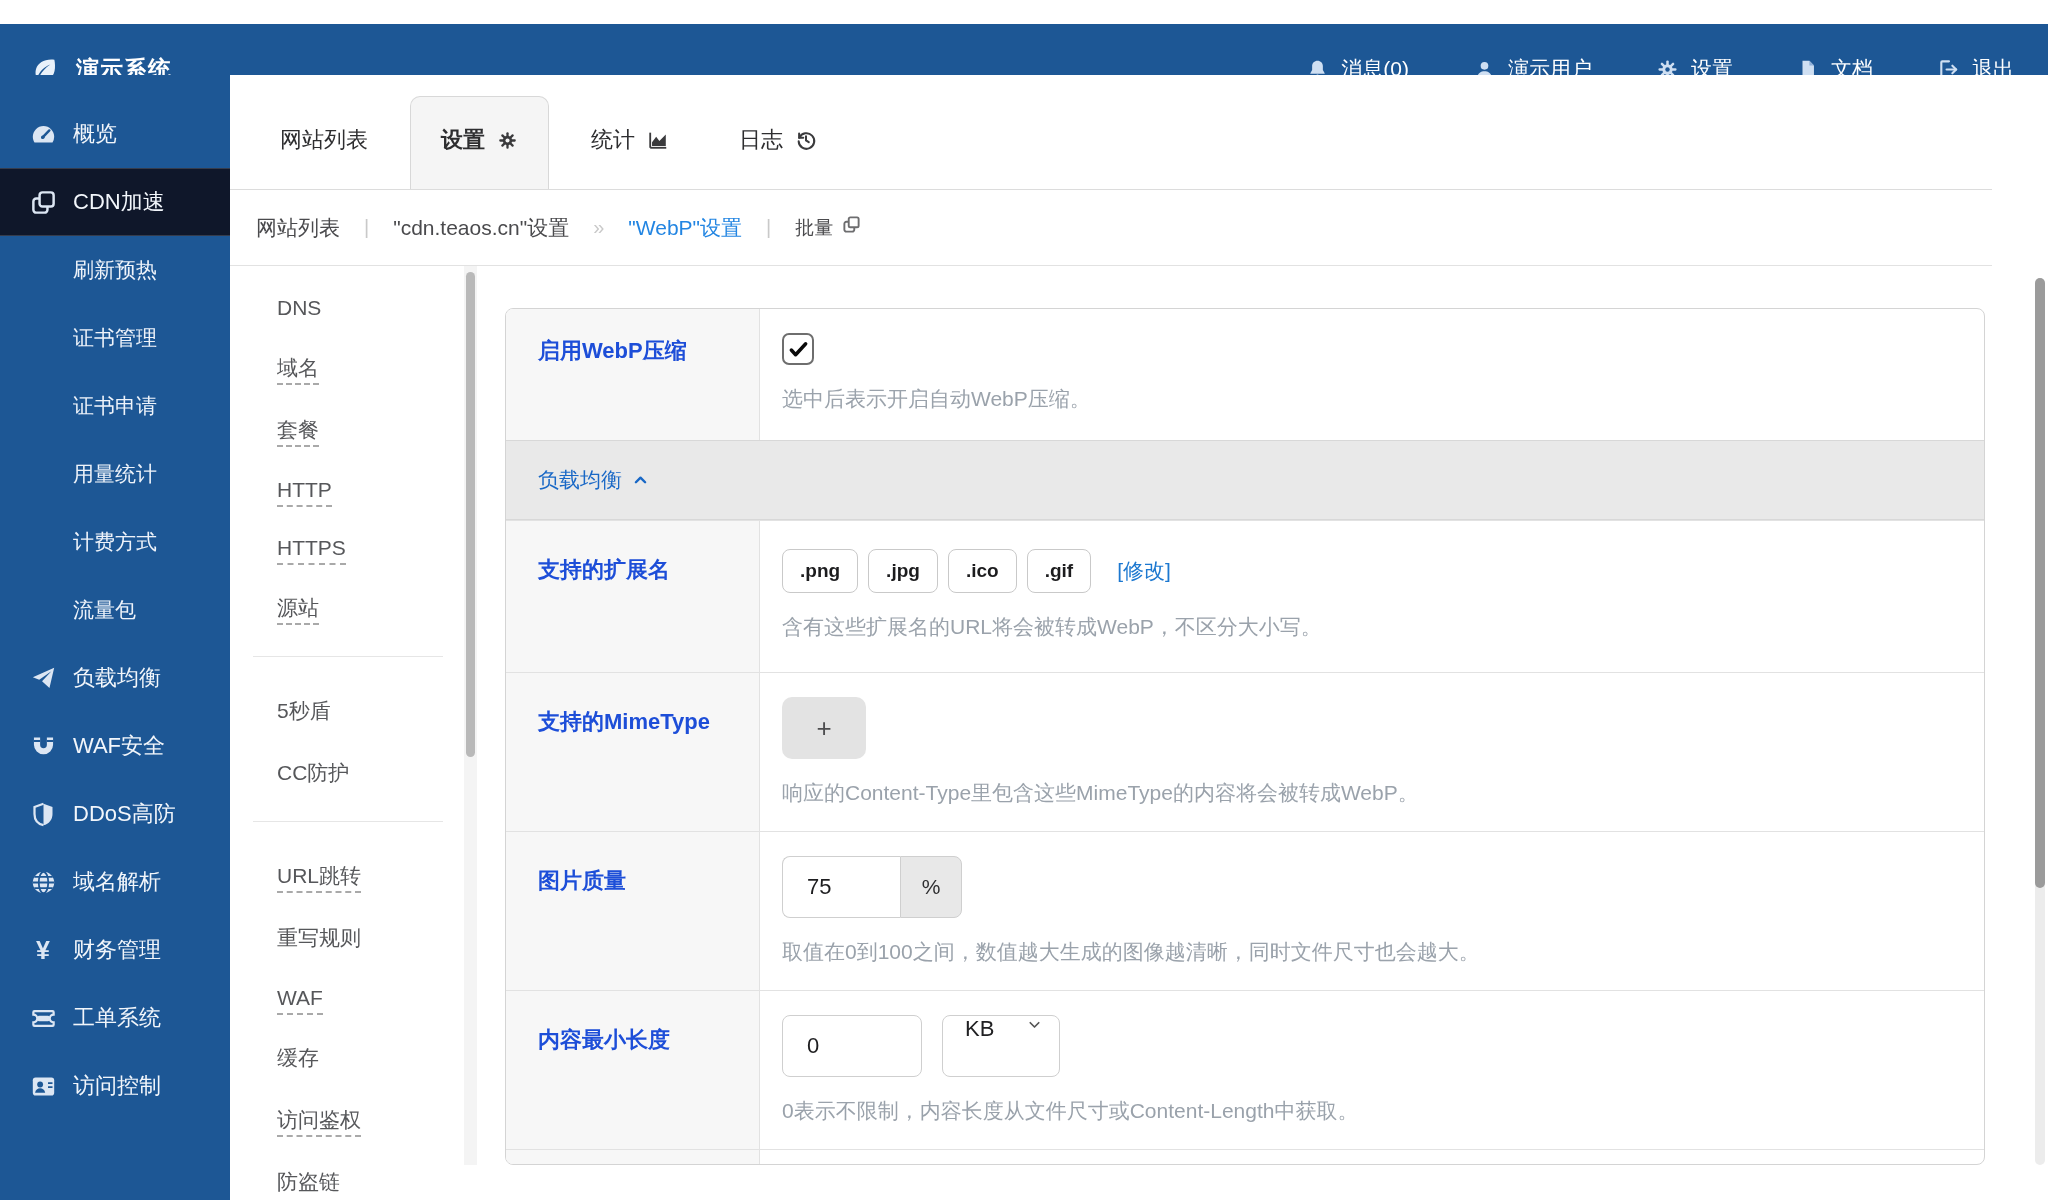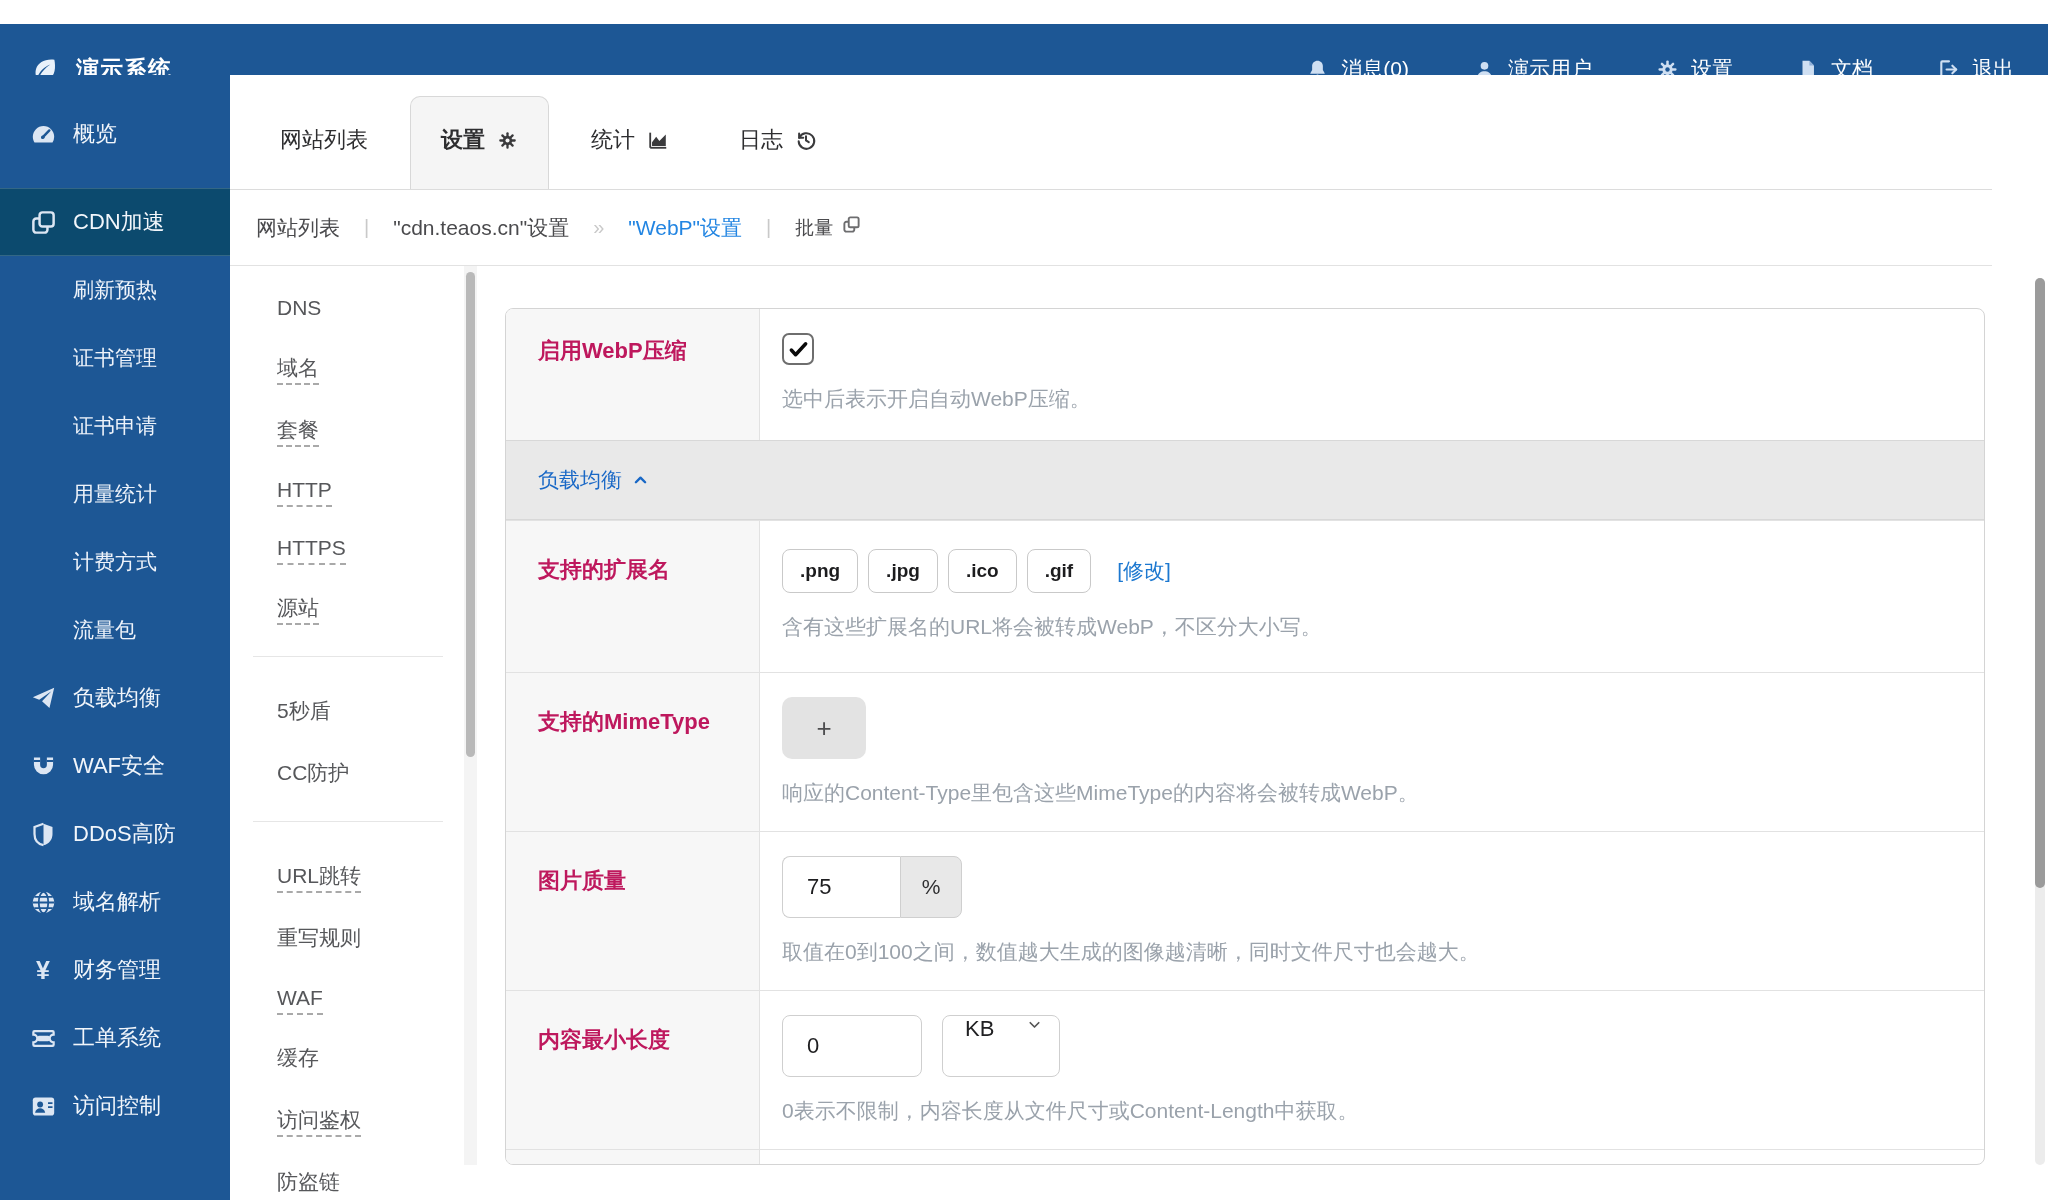--- a/index.html
+++ b/index.html
@@ -16,21 +16,21 @@
   .tmenu { display:flex; align-items:center; gap:64px; padding-right:34px; }
   .tmenu-item { display:flex; align-items:center; gap:12px; font-size:21px; color:#fff; cursor:pointer; }
   .ticon { color:#cfdff2; display:flex; }
   .topbar .gear-hole { fill:#1d5795; }
 
   
   .sidebar { position:absolute; left:0; top:75px; width:230px; height:1125px; background:#1d5795; padding-top:25px; }
   .side-item { height:68px; display:flex; align-items:center; gap:15px; padding-left:28px;
                font-size:22px; color:#f2f6fb; cursor:pointer; }
   .side-item .sicon { width:30px; display:flex; justify-content:center; color:#dce6f3; }
-  .side-item.active { background:#0c4a6e; border-top:1px solid rgba(255,255,255,.16); border-bottom:1px solid rgba(255,255,255,.16);margin-top:20px; }
+  .side-item.active { background:#0f172a; border-top:1px solid rgba(255,255,255,.16); border-bottom:1px solid rgba(255,255,255,.16); }
   .side-item.sub { padding-left:73px; font-size:21px; color:#eef3fa; }
   .yen-glyph { font-size:25px; font-weight:bold; color:#dce6f3; line-height:1; }
 
   
   .main { position:absolute; left:230px; top:75px; width:1818px; height:1125px; background:#fff; }
 
   
   .tabs { height:115px; display:flex; align-items:flex-end; padding-left:22px; border-bottom:1px solid #dcdcdc; margin-right:56px; }
   .tab { display:flex; align-items:center; gap:12px; font-size:22px; color:#2e2e30; padding:0 28px 34px; margin-right:14px; cursor:pointer; }
   .tab.active { background:#f5f5f5; border:1px solid #d8d8d8; border-bottom:none; border-radius:10px 10px 0 0;
@@ -61,21 +61,21 @@
   
   .page-scroll { position:absolute; right:3px; top:12px; width:10px; height:887px; background:#ececec; border-radius:6px; }
   .page-thumb { position:absolute; left:0; top:0; width:10px; height:610px; background:#9b9b9b; border-radius:6px; }
 
   
   .form-table { position:absolute; left:275px; top:42px; width:1480px; height:857px;
                 border:1px solid #d4d4d4; border-radius:8px; overflow:hidden; background:#fff; }
   .frow { display:grid; grid-template-columns:254px 1fr; border-top:1px solid #e2e2e2; }
   .frow.first { border-top:none; }
   .fl { background:#f7f7f7; border-right:1px solid #e2e2e2; padding:34px 16px 0 32px;
-        font-size:22px; font-weight:bold; color:#be185d; }
+        font-size:22px; font-weight:bold; color:#1d4ed8; }
   .frow.first .fl { padding-top:27px; }
   .fv { padding:24px 30px 24px 22px; }
   .fdesc { font-size:21px; color:#9aa2ab; margin-top:20px; }
   .r1 { min-height:131px; } .r2 { min-height:152px; } .r3 { min-height:147px; }
   .r4 { min-height:153px; } .r5 { min-height:157px; } .r6 { min-height:65px; }
 
   .collapse-band { background:#e9e9e9; border-top:1px solid #d8d8d8; border-bottom:1px solid #d8d8d8;
                    padding:25px 0 25px 32px; min-height:80px; }
   .collapse-link { display:inline-flex; align-items:center; gap:10px; color:#1968c6; font-size:21px; cursor:pointer; }
 

